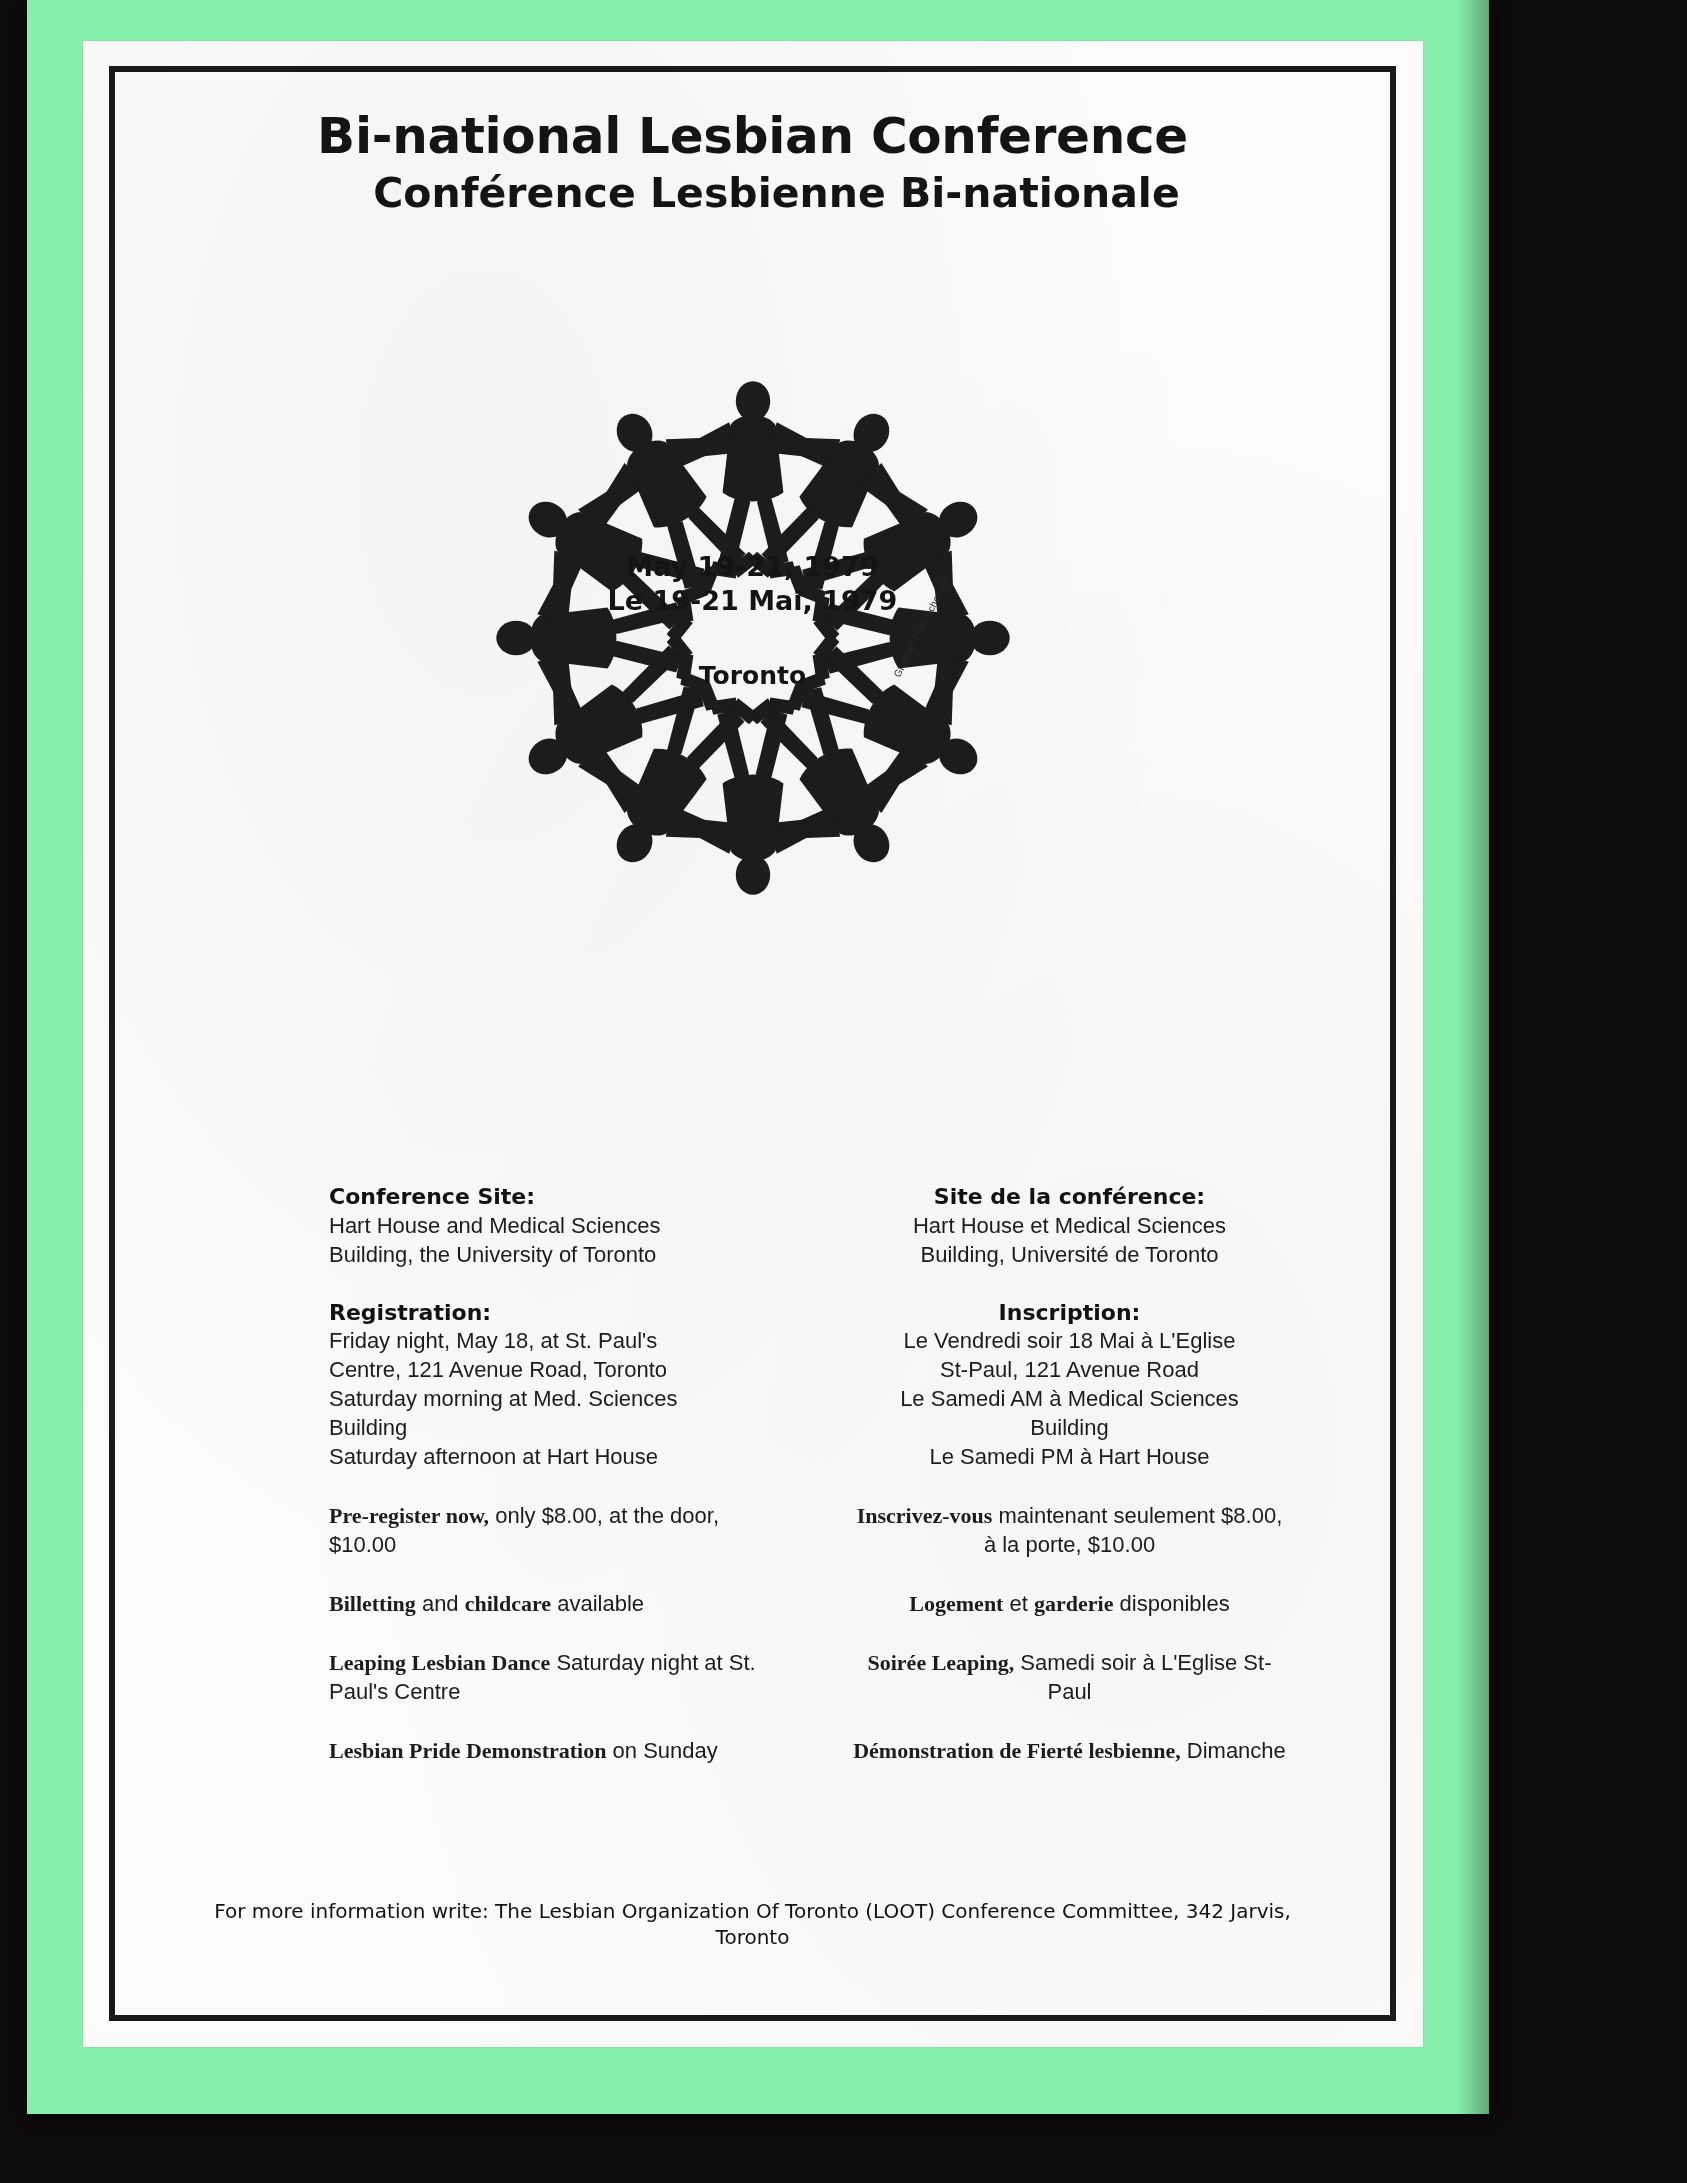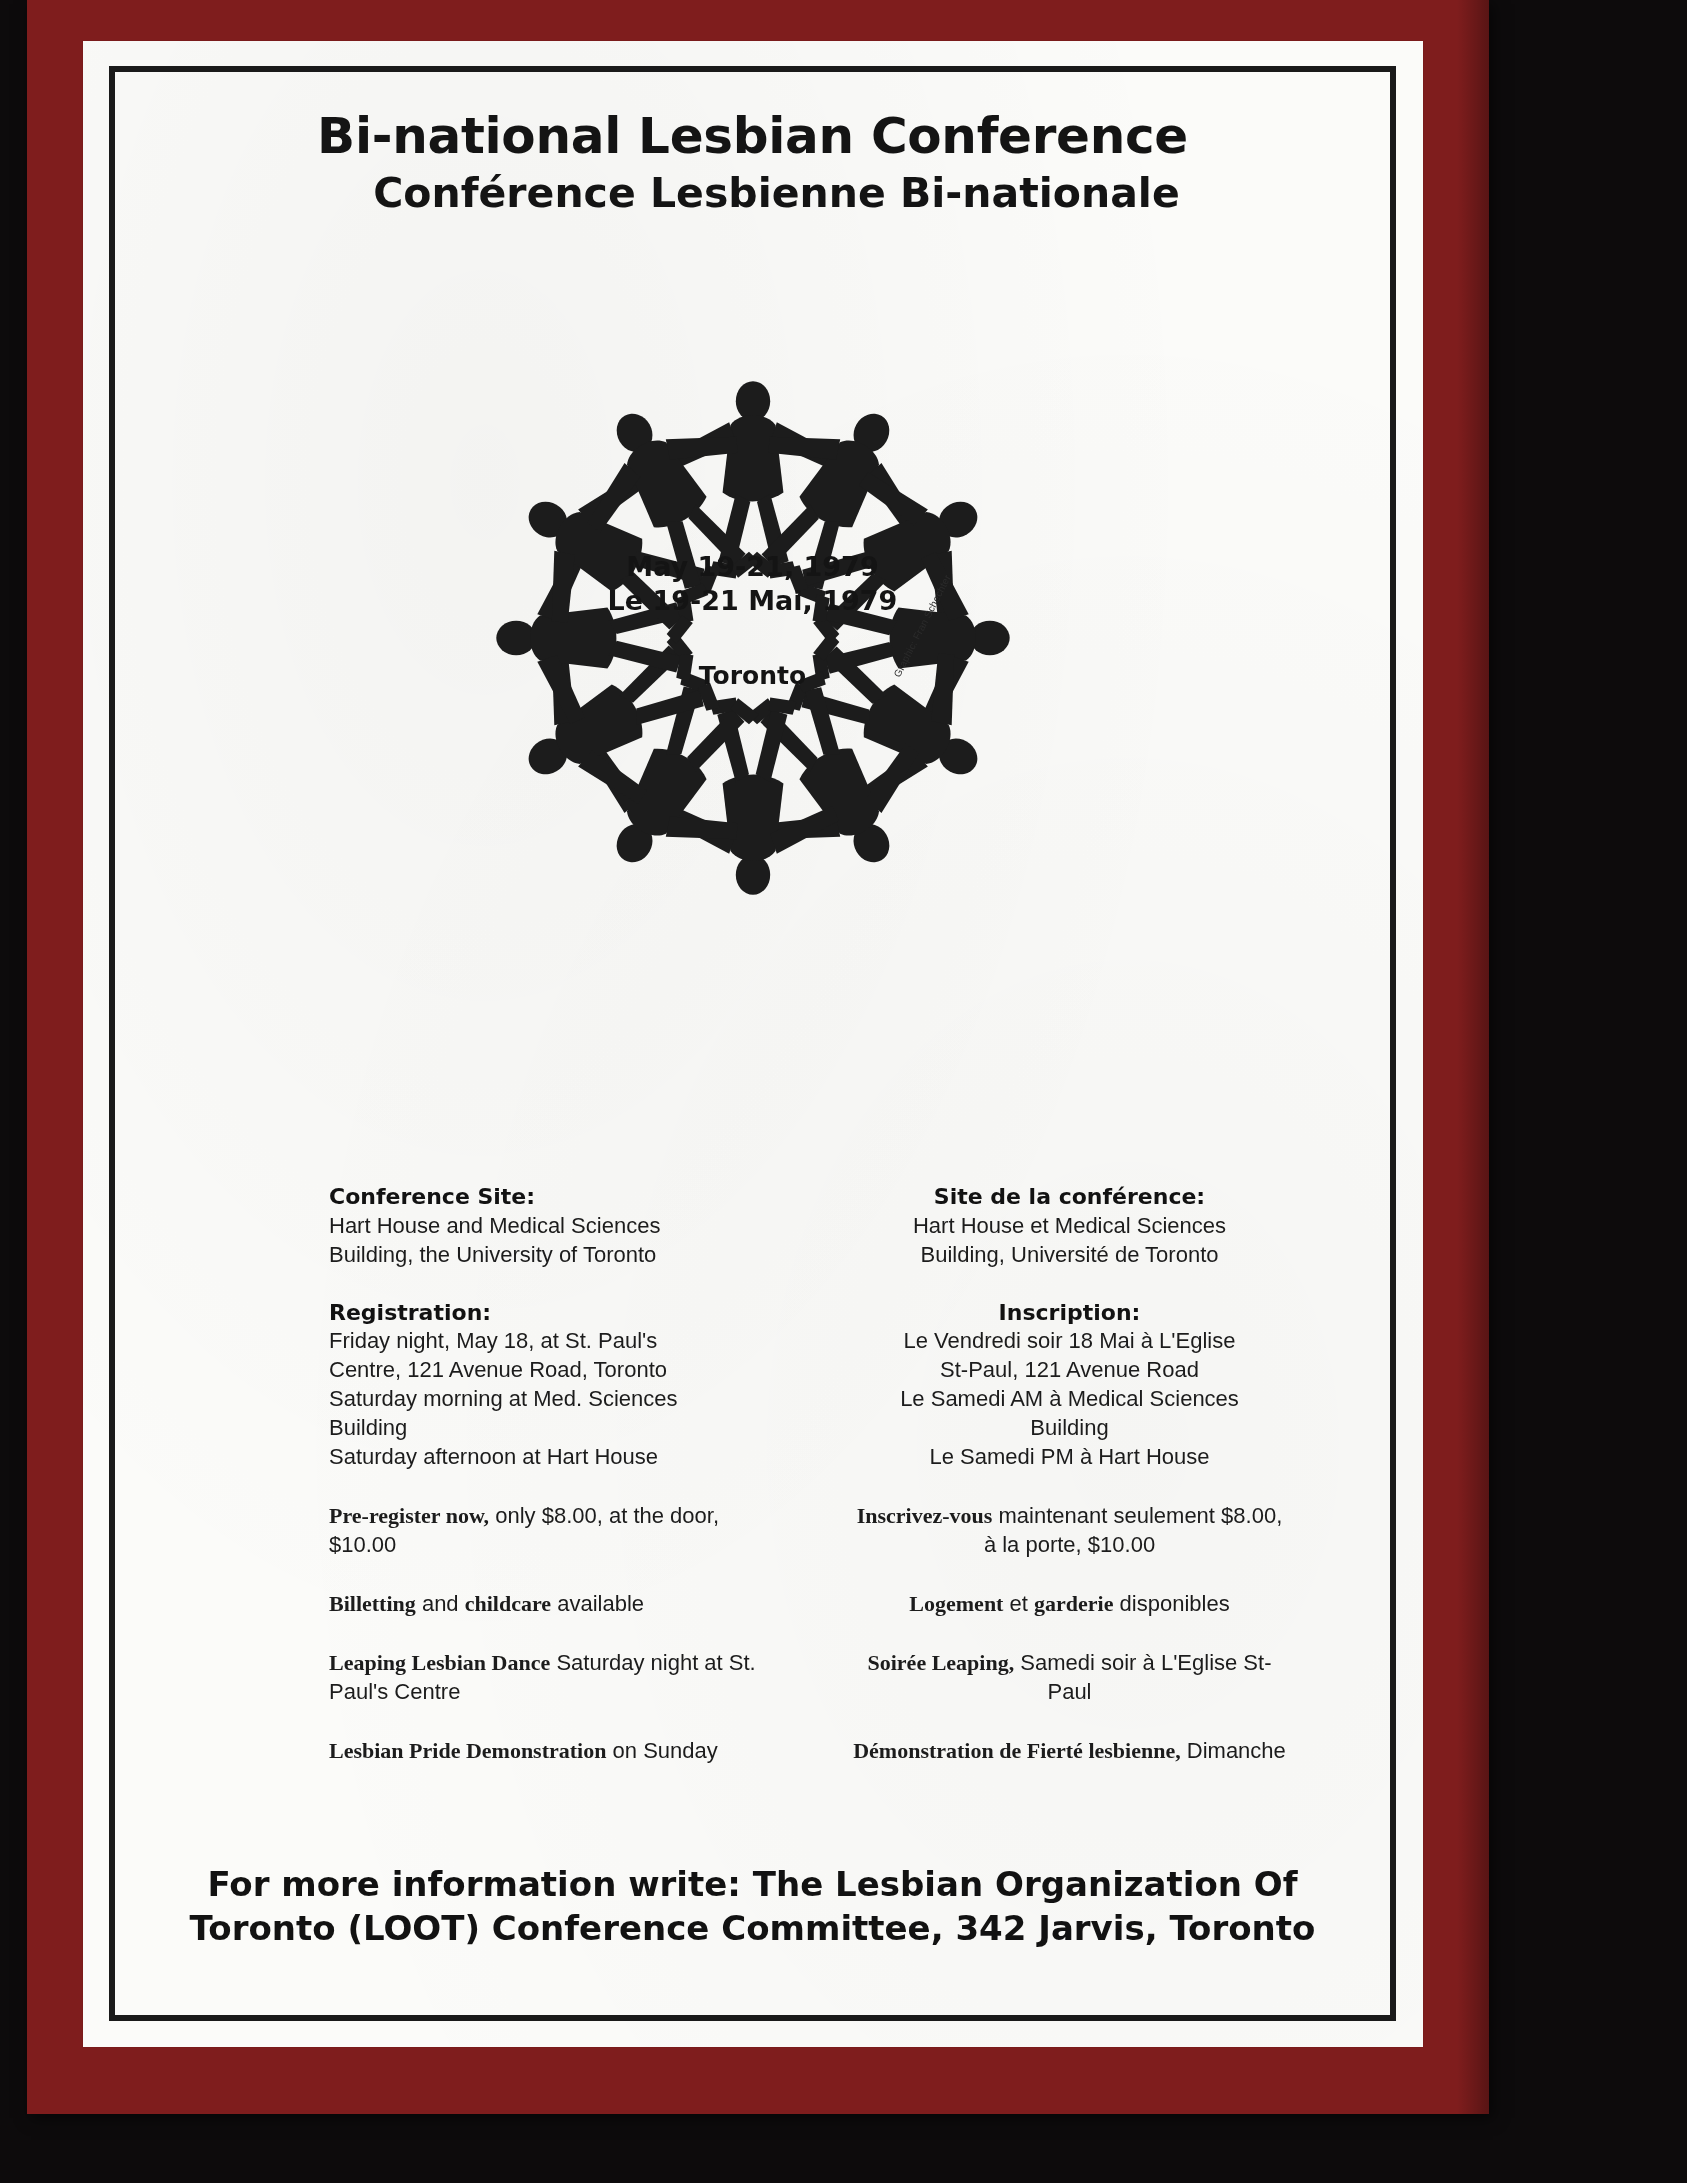--- a/index.html
+++ b/index.html
@@ -22,21 +22,21 @@
     background: #0d0b0c;
   }
 
   
   #poster-card {
     position: absolute;
     left: 26.5px;
     top: 0px;
     width: 1462px;
     height: 2114px;
-    background: #7f1d1d;
+    background: #86efac;
     box-shadow: 4px 4px 14.6px rgba(0,0,0,0.55);
   }
   #poster-card::after {
     
     content: "";
     position: absolute;
     right: 0; top: 0; bottom: 0;
     width: 32px;
     background: linear-gradient(to right, rgba(0,0,0,0.0), rgba(0,0,0,0.30));
   }
@@ -176,22 +176,22 @@
   .inline-blk b { font-weight: bold; font-family: Liberation Serif, serif; }
 
   
   #footer {
     position: absolute;
     left: 60px;
     right: 60px;
     bottom: 64px;
     text-align: center;
     font-family: "DejaVu Sans", sans-serif;
-    font-weight: bold;
-    font-size: 34px;
+    font-weight: normal;
+    font-size: 20px;
     line-height: 1.28;
     color: #121212;
   }
 </style>
 </head>
 <body>
 
 <div id="scan-backdrop"></div>
 
 <div id="poster-card">

